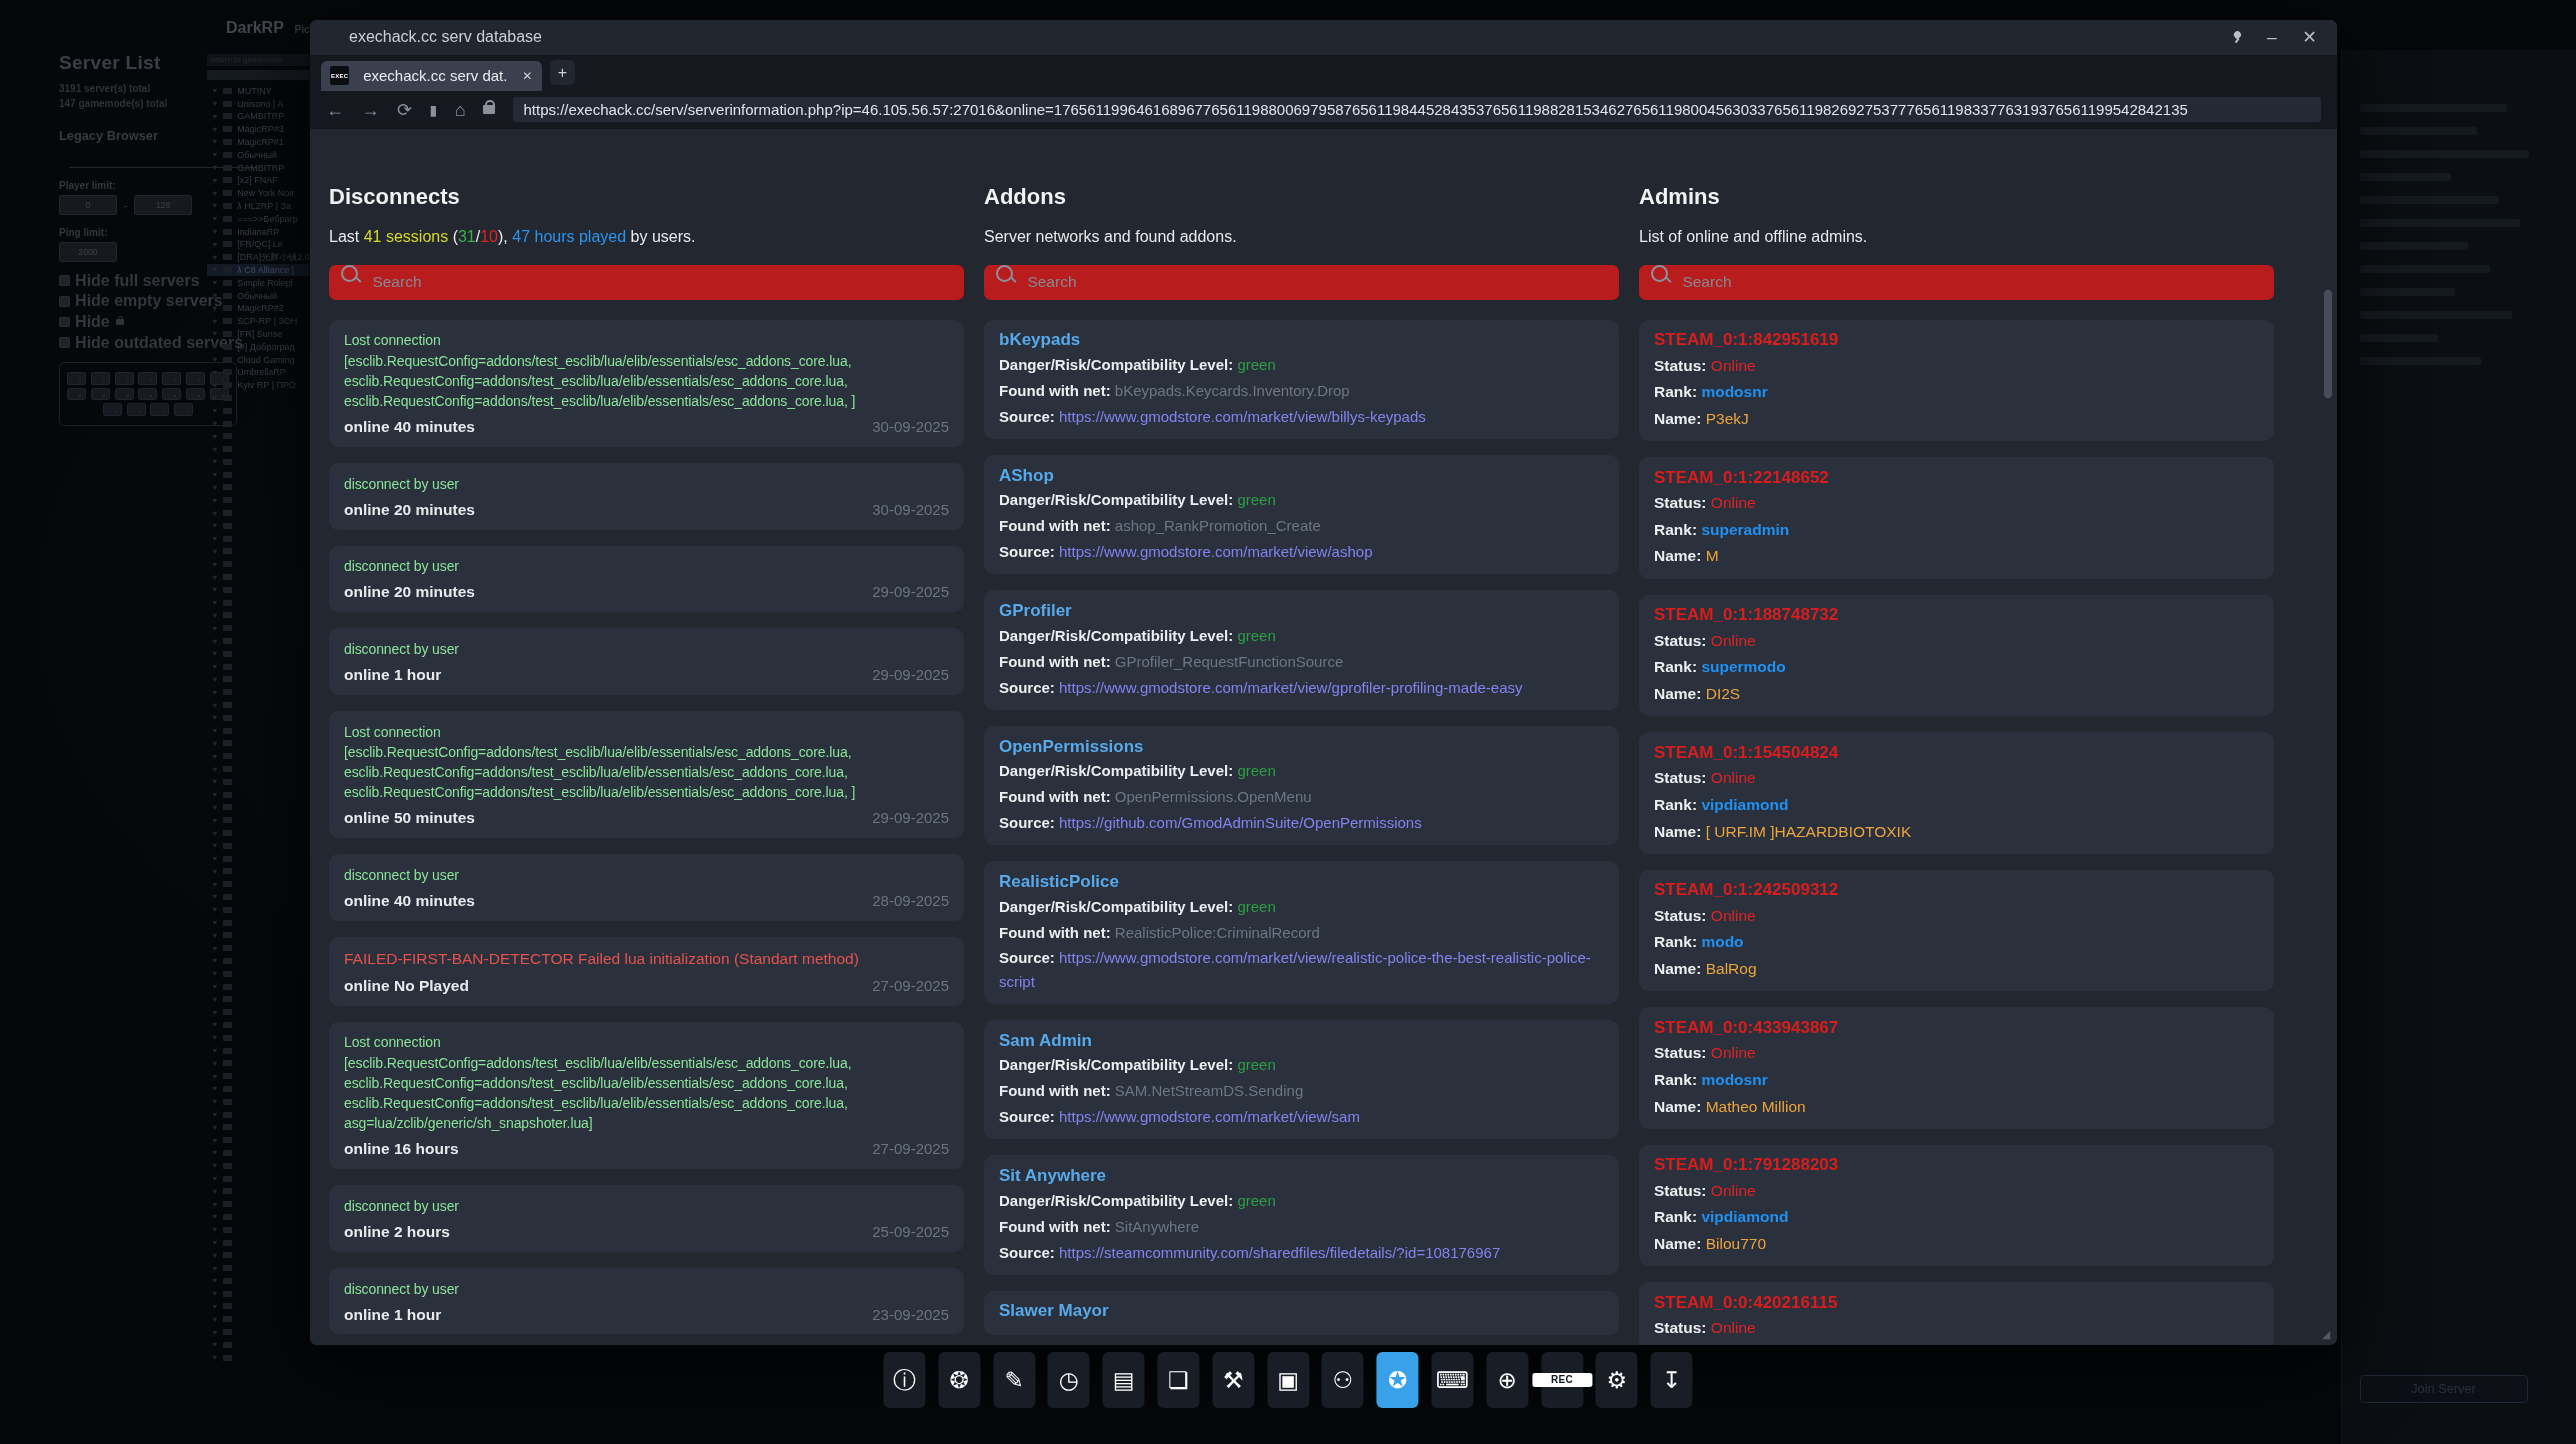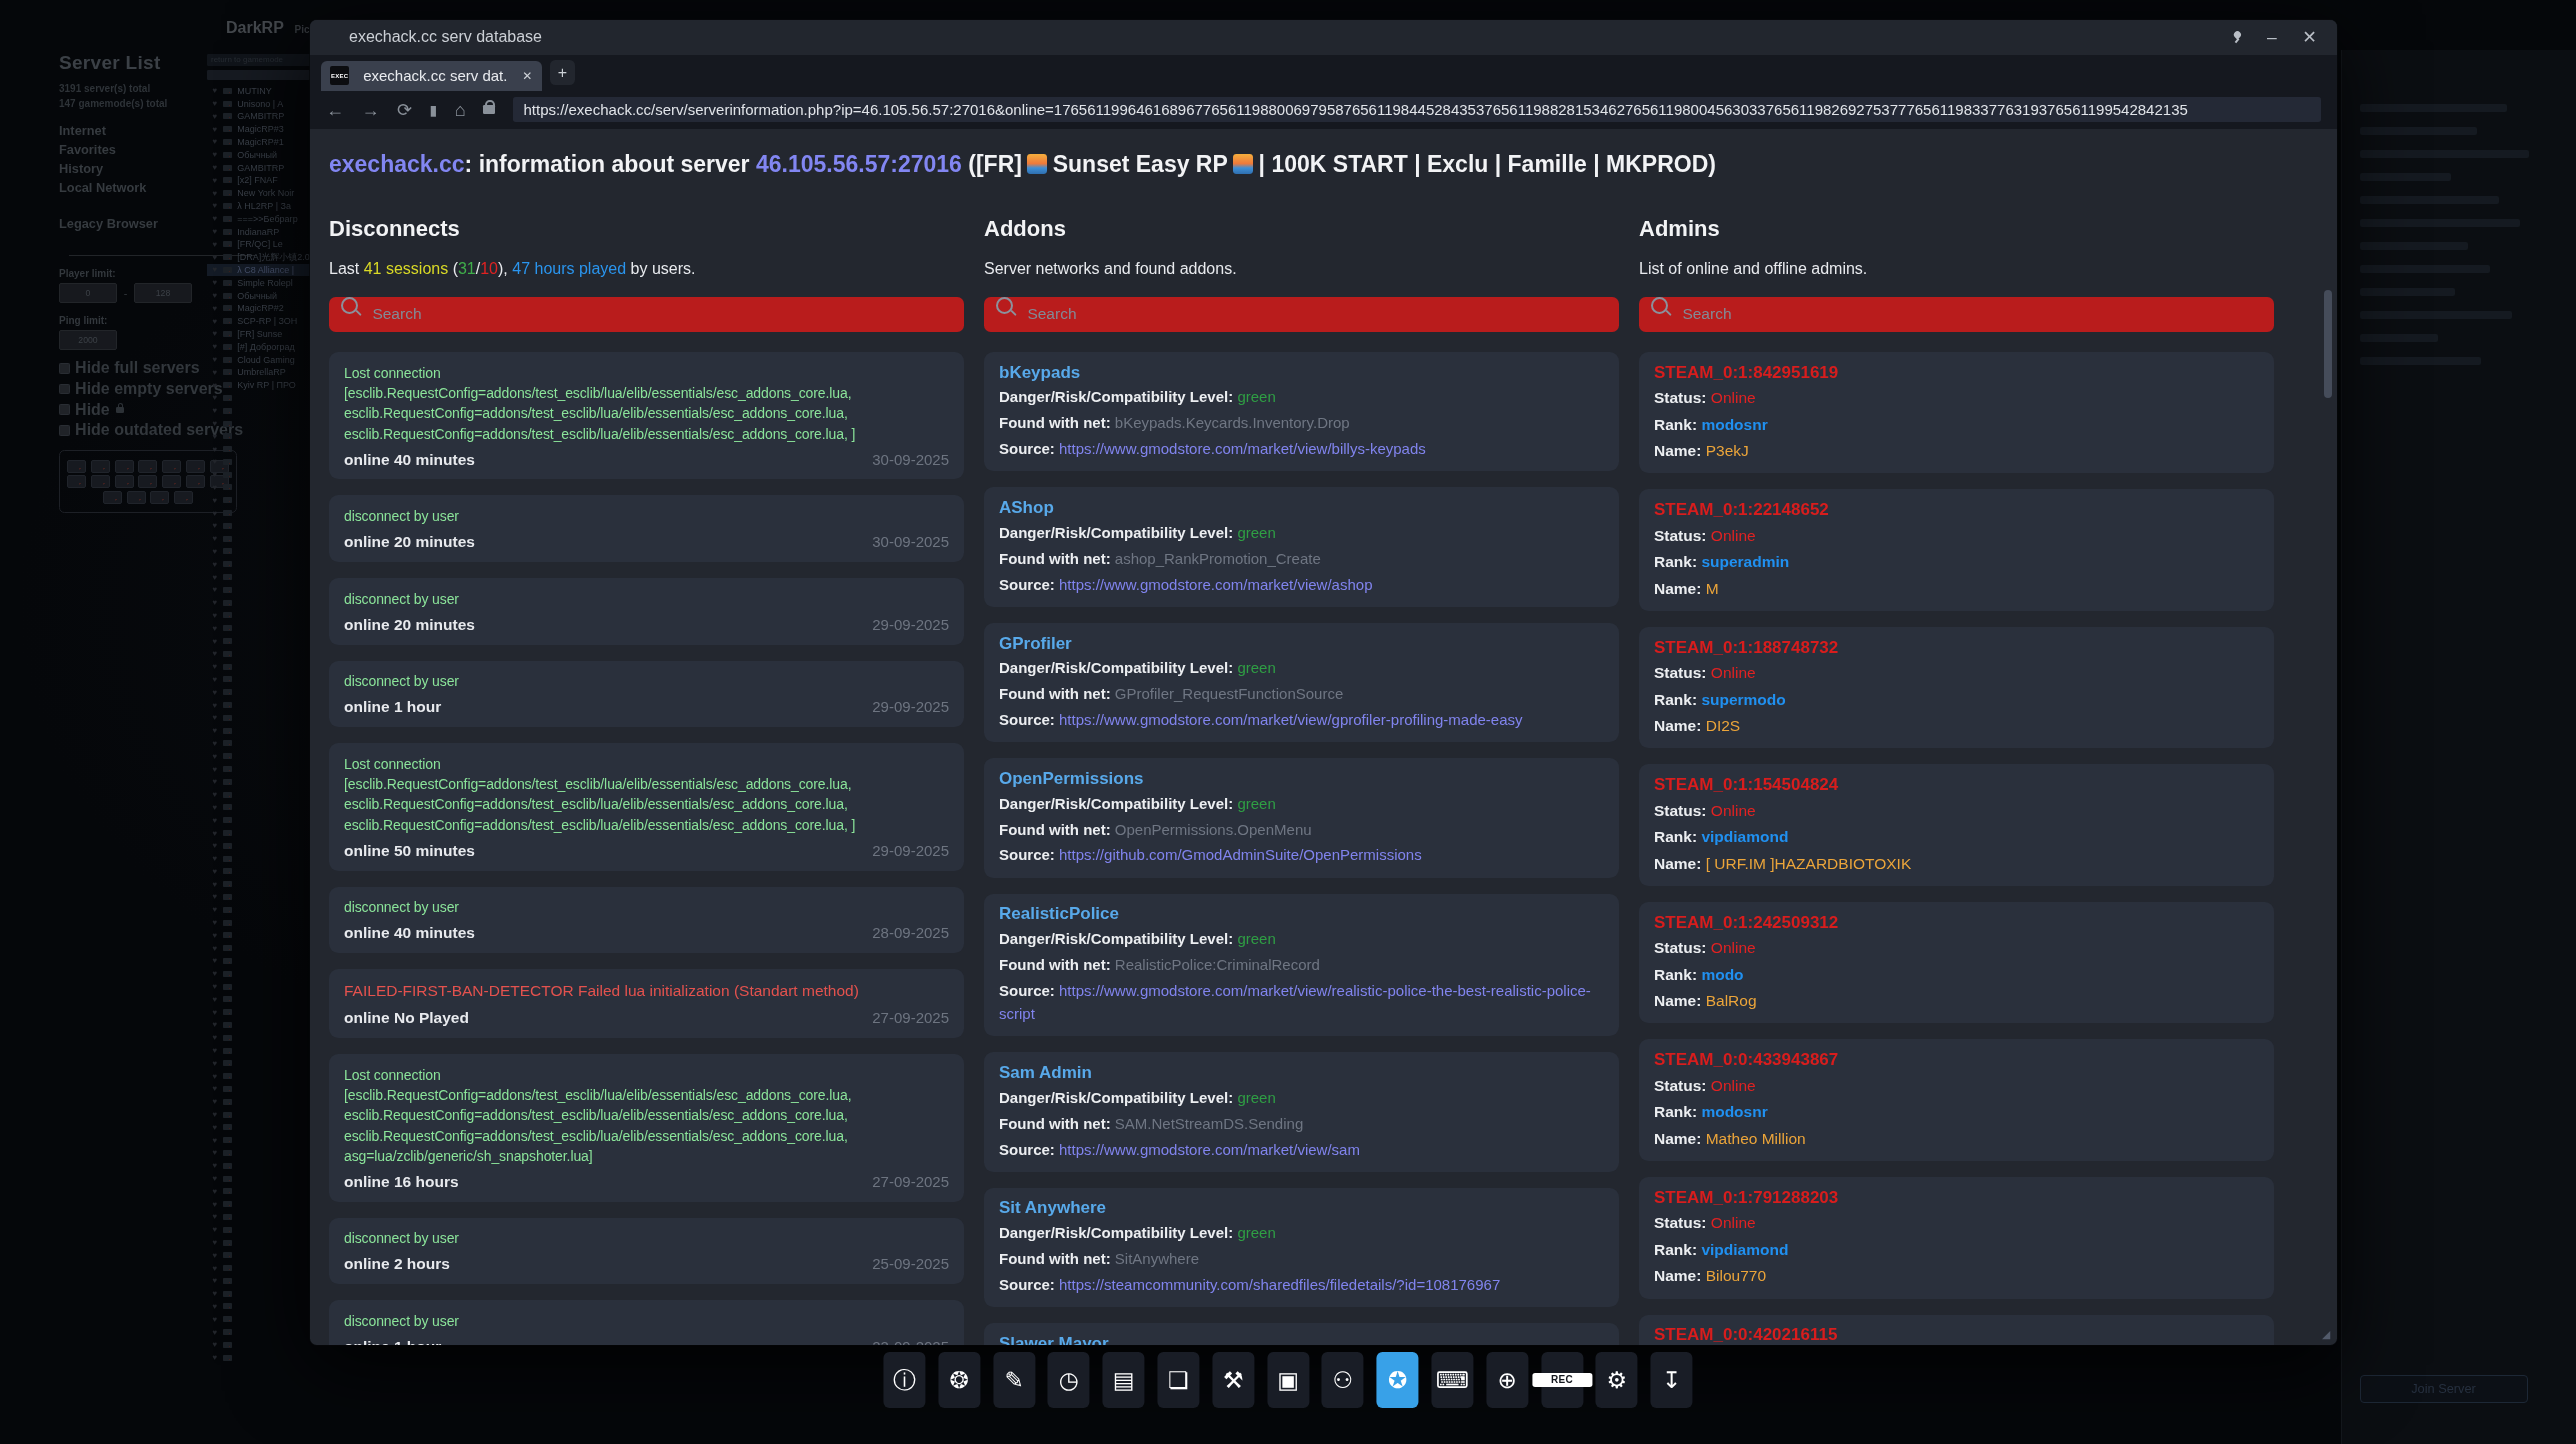--- a/index.html
+++ b/index.html
@@ -116,26 +116,20 @@
     <div class="gm-tab">
       <span>DarkRP</span><span class="gm-hint">Pick</span>
     </div>
 
     <aside class="gm-sidebar">
       <h1>Server List</h1>
       <div class="gm-totals">
         <div>3191 server(s) total</div>
         <div>147 gamemode(s) total</div>
       </div>
-      <div class="gm-nav">
-        <div>Internet</div>
-        <div>Favorites</div>
-        <div>History</div>
-        <div>Local Network</div>
-      </div>
       <div class="gm-legacy">Legacy Browser</div>
       <hr class="gm-hr">
       <div class="gm-label">Player limit:</div>
       <div class="gm-inrow">
         <input value="0" style="">
         <span>-</span>
         <input value="128" style="">
       </div>
       <div class="gm-label">Ping limit:</div>
       <div class="gm-inrow">
@@ -739,21 +733,20 @@
       <span class="nico">⟳</span>
       <span class="nico bk">▮</span>
       <span class="nico">⌂</span>
       <span class="lock-icon"></span>
       <div class="urlbar">
         <span class="url">https://exechack.cc/serv/serverinformation.php?ip=46.105.56.57:27016&amp;online=17656119964616896776561198800697958765611984452843537656119882815346276561198004563033765611982692753777656119833776319376561199542842135</span>
       </div>
     </div>
 
     <main class="content">
-      <h2 class="heading"><span class="hl-site">exechack.cc</span><span>: information about server </span><span class="hl-ip">46.105.56.57:27016</span><span> ([FR]</span><span class="emoji"></span><span>Sunset Easy RP</span><span class="emoji"></span><span>| 100K START | Exclu | Famille | MKPROD)</span></h2>
 
       <div class="cols">
         <section class="col">
           <h3>Disconnects</h3>
           <p class="sub"><span>Last </span><span class="c-yellow">41 sessions</span><span> (</span><span class="c-green">31</span><span>/</span><span class="c-red">10</span><span>), </span><span class="c-blue">47 hours played</span><span> by users.</span></p>
           <div class="search">
             <span class="search-icon"></span>
             <input placeholder="Search" style="">
           </div>
           <div class="cards" id="disc-cards">

